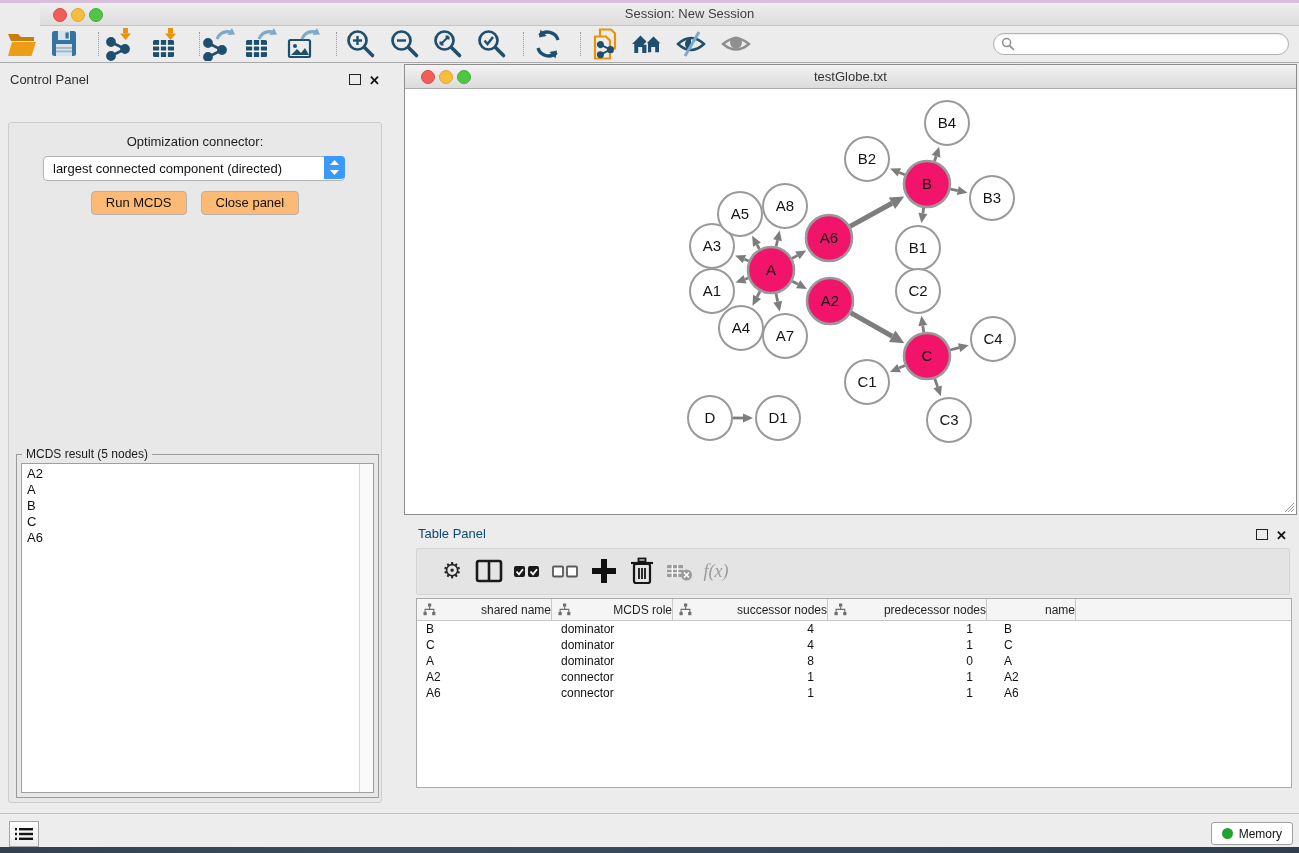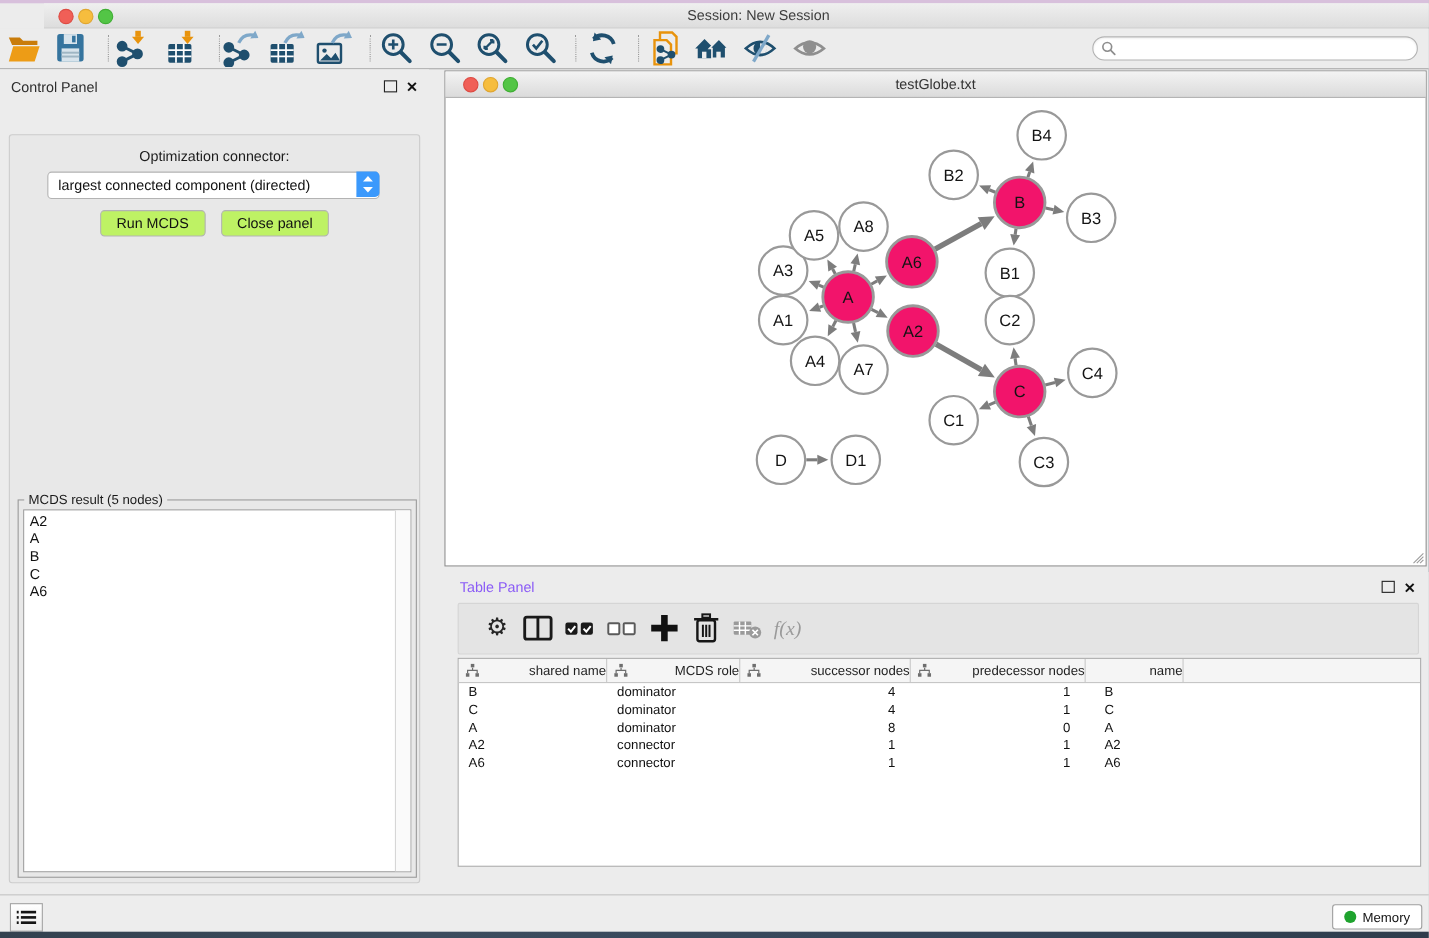--- a/index.html
+++ b/index.html
@@ -36,41 +36,41 @@
   .cp-body{position:absolute;left:8px;right:8px;top:59px;bottom:10px;background:#E8E8E8;
            border:1px solid #CCCCCC;border-radius:3px;}
   .opt-label{position:absolute;left:0;right:0;top:11px;text-align:center;font-size:13px;color:#1C1C1C;}
   .combo{position:absolute;left:34px;right:36px;top:33px;height:23px;background:#FFF;border:1px solid #B3B3B3;
          border-radius:4px;cursor:pointer;}
   .combo .val{position:absolute;left:9px;top:4px;font-size:13px;color:#111;}
   .combo .step{position:absolute;right:-1px;top:-1px;width:21px;height:23px;background:#3B99FC;
                border-radius:0 4px 4px 0;}
   .combo .step svg{position:absolute;left:4px;top:3px;}
   .btnrow{position:absolute;left:0;right:0;top:68px;display:flex;justify-content:center;gap:14px;}
-  .pushbtn{font-size:13px;color:#111;background:#bef264;border:1px solid #B3B3B3;border-radius:4px;
+  .pushbtn{font-size:13px;color:#111;background:#fdba74;border:1px solid #B3B3B3;border-radius:4px;
            padding:3px 14px 4px;cursor:pointer;}
   .fieldset{position:absolute;left:7px;right:2px;top:331px;bottom:4px;border:1px solid #9B9B9B;}
   .legend{position:absolute;top:-8px;left:5px;background:#E8E8E8;padding:0 4px;font-size:12px;color:#1A1A1A;}
   .listbox{position:absolute;left:4px;right:4px;top:8px;bottom:4px;background:#FFF;border:1px solid #9F9F9F;}
   .list-items{position:absolute;left:0;top:2px;right:14px;}
   .list-item{font-size:13px;color:#111;padding:0 0 1px 5px;line-height:15px;cursor:default;}
   .vscroll{position:absolute;right:0;top:0;bottom:0;width:13px;background:#FAFAFA;border-left:1px solid #D6D6D6;}
   
   .netwin{position:absolute;left:404px;top:64px;width:893px;height:451px;background:#FFF;
           border:1px solid #8E8E8E;box-sizing:border-box;}
   .nw-bar{position:absolute;left:0;top:0;right:0;height:23px;background:linear-gradient(#F3F3F3,#DBDBDB);
           border-bottom:1px solid #ACACAC;}
   .nw-bar .tl{top:5px;}
   .nw-bar .tl.r{left:16px;} .nw-bar .tl.y{left:34px;} .nw-bar .tl.g{left:52px;}
   .nw-title{position:absolute;left:0;right:0;top:4px;text-align:center;font-size:13px;color:#333;}
   .nw-canvas{position:absolute;left:0;top:24px;right:0;bottom:0;}
   .grip{position:absolute;right:1px;bottom:1px;}
   
   .tpanel{position:absolute;left:404px;top:520px;width:895px;height:293px;background:#ECECEC;}
-  .tp-title{position:absolute;left:14px;top:6px;font-size:13px;color:#8b5cf6;}
+  .tp-title{position:absolute;left:14px;top:6px;font-size:13px;color:#0c4a6e;}
   .tp-toolbar{position:absolute;left:12px;right:9px;top:28px;height:45px;background:#E4E4E4;
               border:1px solid #D5D5D5;border-radius:2px;}
   .tpicon{position:absolute;top:5px;width:34px;height:34px;display:flex;align-items:center;justify-content:center;cursor:pointer;}
   .tpicon.disabled{cursor:default;}
   .gear-glyph{font-size:22px;color:#262626;font-family:"DejaVu Sans",sans-serif;line-height:30px;}
   .fx-glyph{font-size:18px;color:#9A9A9A;font-style:italic;font-family:"Liberation Serif",serif;}
   .ttable{position:absolute;left:12px;right:7px;top:78px;height:188px;background:#FFF;border:1px solid #ABABAB;overflow:hidden;}
   .thead{position:relative;height:21px;background:#F5F5F5;border-bottom:1px solid #C6C6C6;display:flex;}
   .th{position:relative;height:21px;border-right:1px solid #C9C9C9;box-sizing:border-box;
       display:flex;align-items:center;justify-content:flex-end;font-size:12px;color:#1F1F1F;cursor:pointer;}

